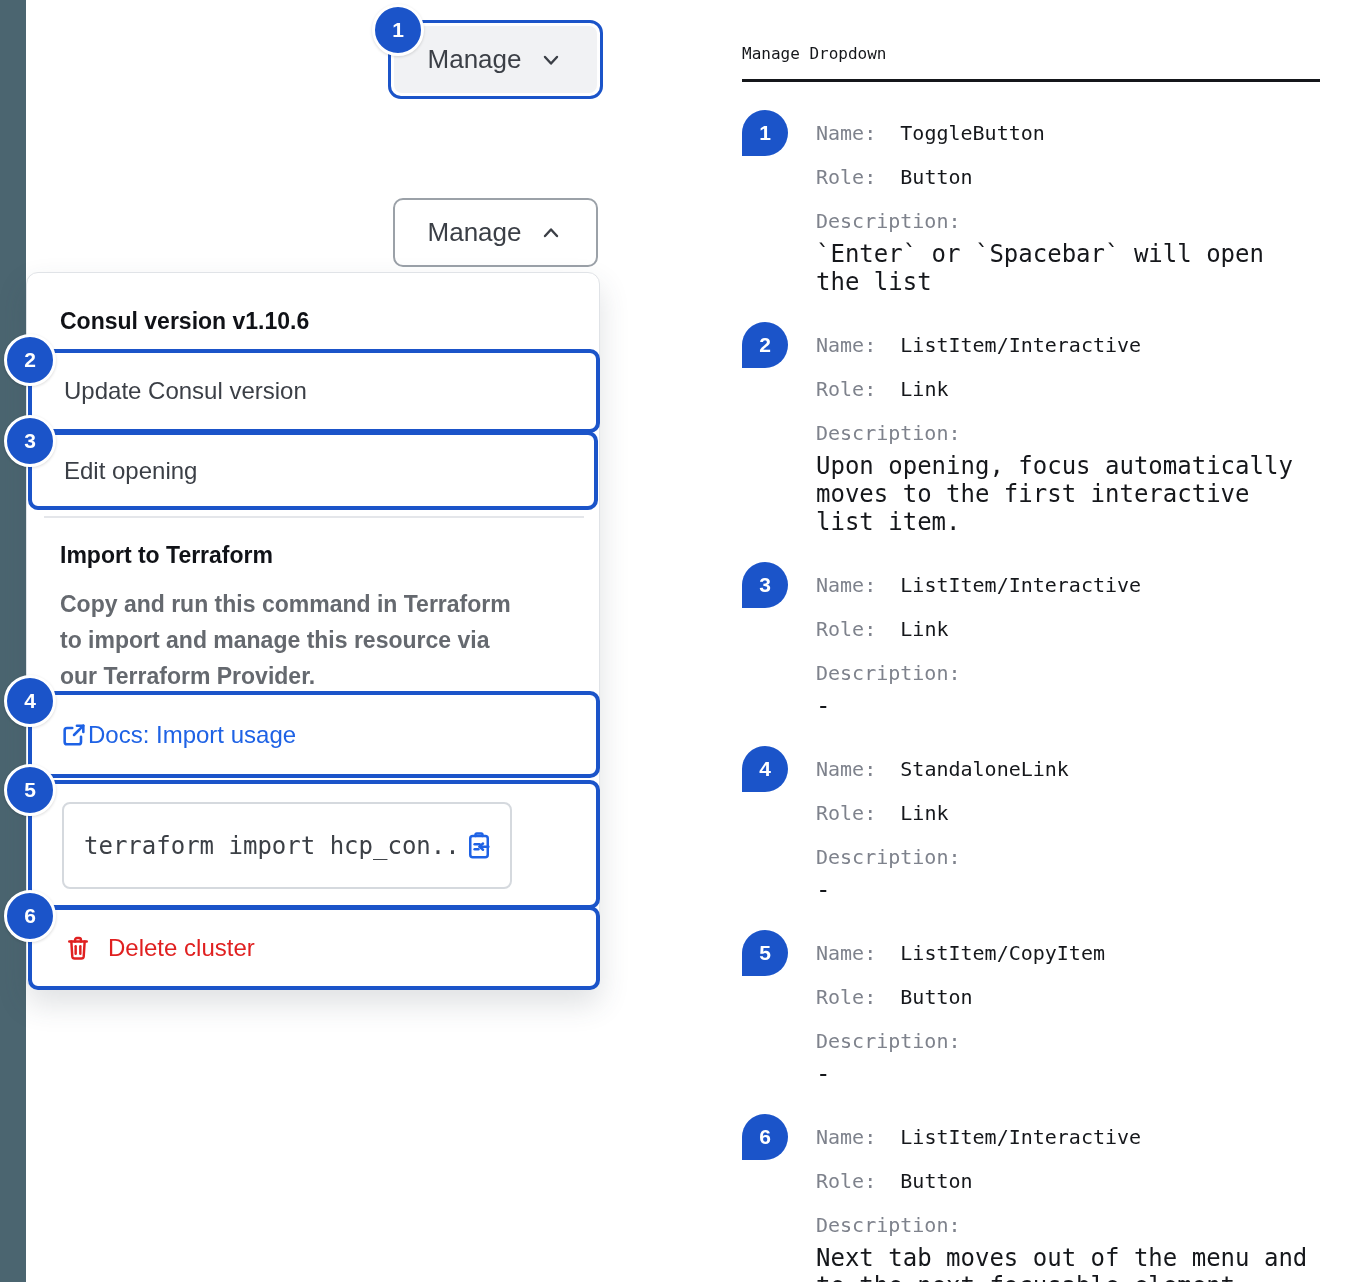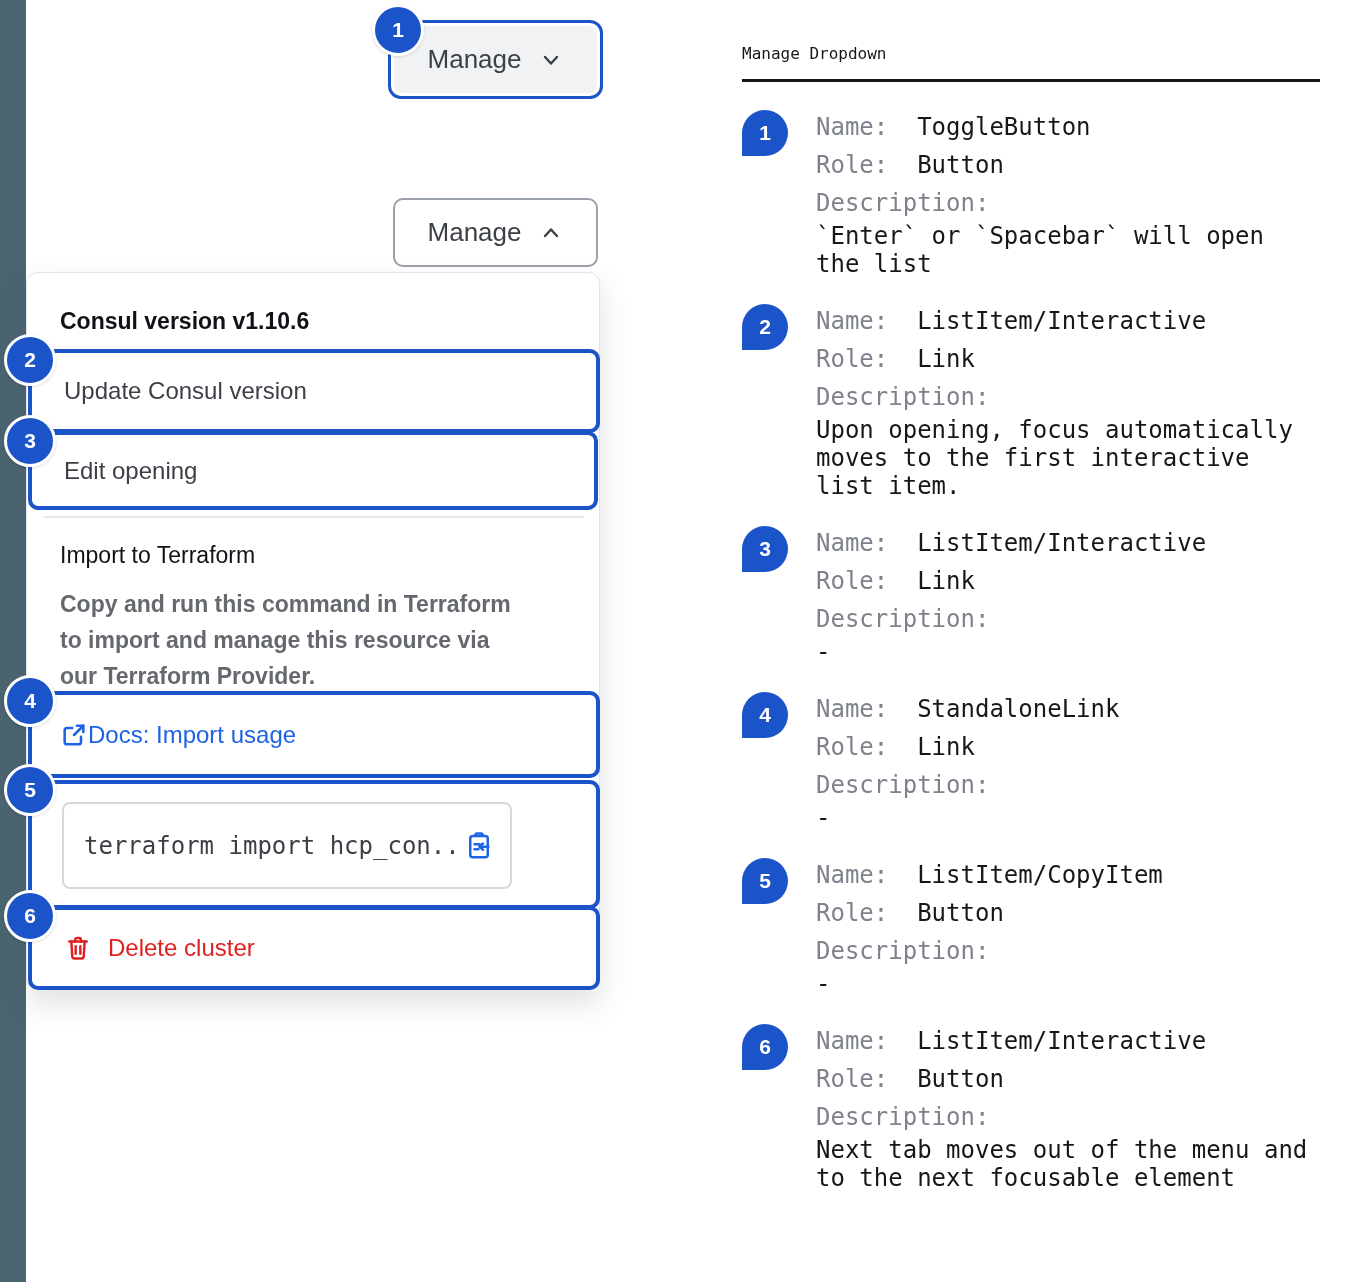--- a/index.html
+++ b/index.html
@@ -32,21 +32,21 @@
 
   .version-header{position:absolute;left:60px;top:308px;font-weight:700;font-size:23px;color:#101217;}
 
   .ann-outline{position:absolute;border:4px solid var(--accent-blue);border-radius:10px;
     display:flex;align-items:center;background:transparent;}
   .menu-item{display:flex;align-items:center;width:100%;height:100%;padding-left:32px;
     background:none;border:none;font:400 24px "Liberation Sans",sans-serif;color:#3b3f46;cursor:pointer;text-align:left;}
 
   .divider{position:absolute;left:44px;top:516px;width:540px;height:2px;background:#e4e6ea;}
 
-  .import-title{position:absolute;left:60px;top:542px;font-weight:400;font-size:23px;color:#101217;}
+  .import-title{position:absolute;left:60px;top:542px;font-weight:700;font-size:23px;color:#101217;}
   .import-desc{position:absolute;left:60px;top:586px;width:514px;font-size:23px;line-height:36px;
     color:#65696f;white-space:pre-line;font-weight:bold;}
 
   .docs-link{display:flex;align-items:center;gap:0;padding-left:28px;color:var(--link-blue);
     font:500 24px "Liberation Sans",sans-serif;text-decoration:none;cursor:pointer;}
 
   .code-box{position:absolute;left:30px;top:18px;width:450px;height:87px;border:2px solid #d5d9de;
     border-radius:8px;background:#fff;display:flex;align-items:center;padding:0 16px 0 20px;cursor:text;}
   .code-text{flex:1;font:400 24px "DejaVu Sans Mono",monospace;color:#3c4046;overflow:hidden;white-space:nowrap;}
   .copy-btn{background:none;border:none;cursor:pointer;display:flex;align-items:center;}
@@ -60,21 +60,21 @@
 
   
   .legend{position:absolute;left:742px;top:44px;width:578px;font-family:"DejaVu Sans Mono",monospace;}
   .legend-title{font-size:16px;font-weight:400;color:#15171b;}
   .legend-rule{height:3px;background:#15171b;margin-top:16px;}
   .legend-item{display:grid;grid-template-columns:74px 1fr;margin-top:24px;}
   .legend-item.first{margin-top:26px;}
   .legend-badge{width:46px;height:46px;border-radius:23px 23px 23px 0;background:var(--accent-blue);
     color:#fff;display:flex;align-items:center;justify-content:center;
     font:700 21px "Liberation Sans",sans-serif;margin-top:2px;}
-  .l-line{font-size:24px;line-height:38px;white-space:nowrap;}
+  .l-line{font-size:20px;line-height:38px;white-space:nowrap;margin-top:6px;}
   .lab{color:#7e828c;margin-right:2ch;}
   .val{color:#15171b;}
   .desc-val{font-size:24px;line-height:28px;color:#15171b;white-space:pre-line;}
 </style>
 </head>
 <body>
 
 <div class="canvas">
 
   <div class="side-rail"></div>

